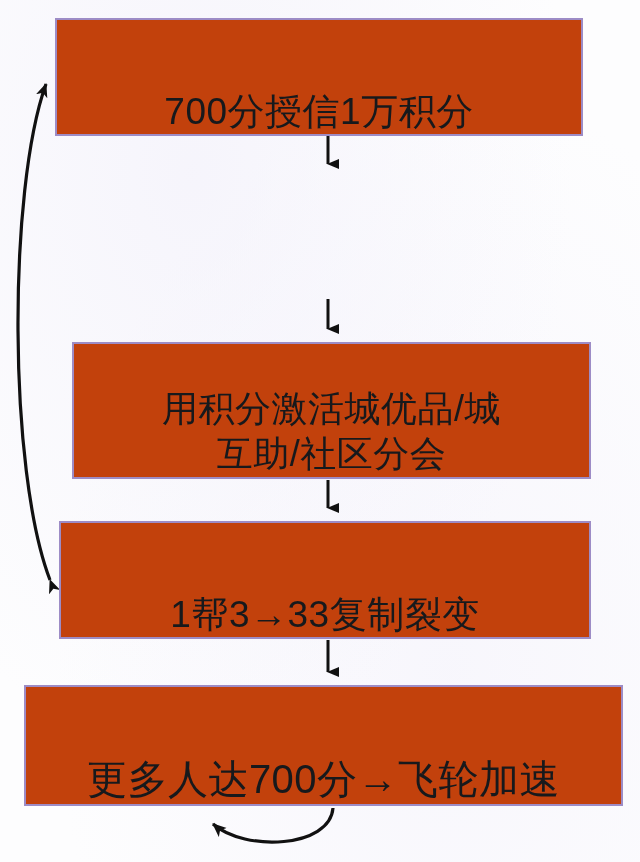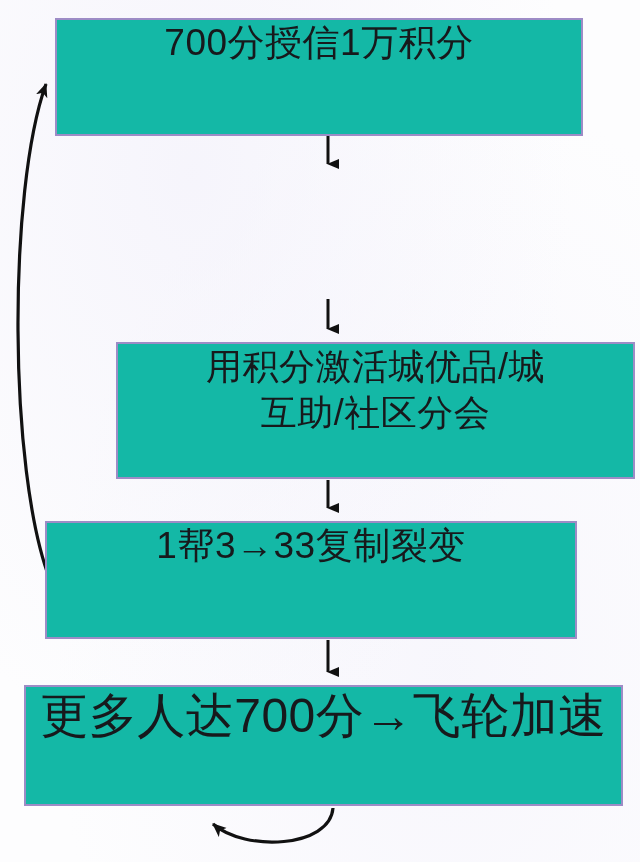--- a/index.html
+++ b/index.html
@@ -25,44 +25,44 @@
     position: absolute;
     inset: 0;
     background:
       radial-gradient(ellipse at 30% 20%, rgba(240,238,250,0.55) 0%, rgba(255,255,255,0) 60%),
       radial-gradient(ellipse at 70% 78%, rgba(242,240,251,0.5) 0%, rgba(255,255,255,0) 62%);
     pointer-events: none;
   }
   .node {
     position: absolute;
     box-sizing: border-box;
-    background: #14b8a6;
+    background: #c2410c;
     border: 2px solid #9d8cc6;
     display: flex;
-    align-items: flex-start;
+    align-items: flex-end;
     justify-content: center;
     text-align: center;
   }
   .node .node-label {
     color: #17191c;
     font-size: 37px;
     line-height: 1.22;
     letter-spacing: 0.5px;
     font-weight: 400;
     white-space: pre-line;
     padding: 0 8px;
   }
   #node-1 { left: 55px;  top: 18px;  width: 528px; height: 118px; }
   #node-2 { left: 55px;  top: 178px; width: 528px; height: 120px; }
-  #node-3 { left: 72px;  top: 342px; width: 519px; height: 137px; margin-left: 44px; }
-  #node-4 { left: 45px;  top: 521px; width: 532px; height: 118px; }
+  #node-3 { left: 72px;  top: 342px; width: 519px; height: 137px; }
+  #node-4 { left: 59px;  top: 521px; width: 532px; height: 118px; }
   #node-5 { left: 24px;  top: 685px; width: 599px; height: 121px; }
 
   #node-3 .node-label { font-size: 36px; line-height: 1.27; }
-  #node-5 .node-label { font-size: 48px; }
+  #node-5 .node-label { font-size: 40px; }
 
   #edges-layer {
     position: absolute;
     left: 0; top: 0;
     width: 640px;
     height: 862px;
     pointer-events: none;
   }
 </style>
 </head>

